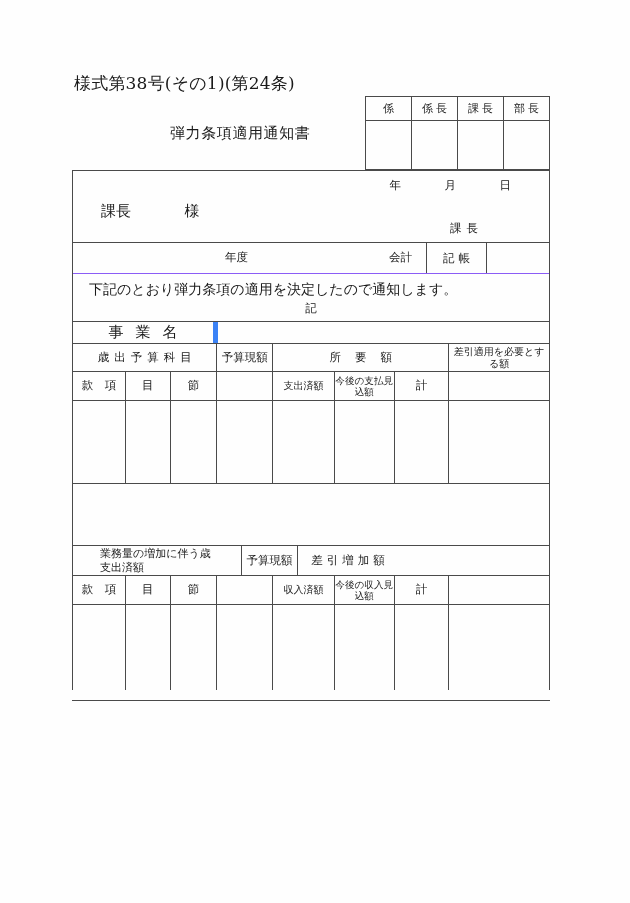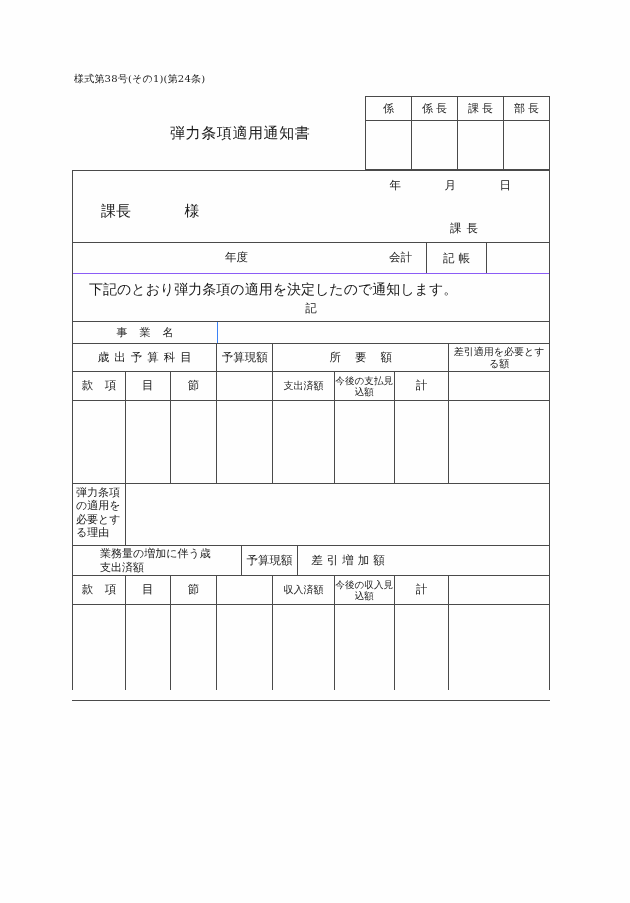--- a/index.html
+++ b/index.html
@@ -20,21 +20,21 @@
     position: absolute;
     inset: 0;
     background: #fefefe;
   }
 
   
   .form-number {
     position: absolute;
     left: 74px;
     top: 72px;
-    font-size: 10px;
+    font-size: 17px;
     letter-spacing: 0.2px;
     white-space: nowrap;
   }
 
   
   .doc-title {
     position: absolute;
     left: 170px;
     top: 124px;
     font-size: 15px;
@@ -180,25 +180,25 @@
     font-size: 11.5px;
   }
 
   
   .project-row {
     height: 22px;
     border-bottom: 1px solid #4a4a4a;
   }
   .project-label {
     width: 145px;
-    border-right: 1px solid #3b82f6;
+    border-right: 5px solid #3b82f6;
     display: flex;
     align-items: center;
     justify-content: center;
-    font-size: 11px;
+    font-size: 15px;
     letter-spacing: 12px;
     text-indent: 12px;
     box-sizing: border-box;
   }
   .project-value { flex: 1; }
 
   
   .bt-head1 { height: 28px; border-bottom: 1px solid #4a4a4a; }
   .bt-head2 { height: 29px; border-bottom: 1px solid #4a4a4a; }
   .bt-data  { height: 83px; border-bottom: 1px solid #4a4a4a; }
@@ -360,28 +360,20 @@
       <div class="cell c-moku"></div>
       <div class="cell c-setsu"></div>
       <div class="cell c-genga"></div>
       <div class="cell c-a"></div>
       <div class="cell c-b"></div>
       <div class="cell c-c"></div>
       <div class="cell c-last"></div>
     </div>
 
     <div class="row reason-row">
-      <div class="reason-label">
-        <div>
-          <span>弾力条項</span>
-          <span>の適用を</span>
-          <span>必要とす</span>
-          <span>る理由</span>
-        </div>
-      </div>
       <div class="reason-value"></div>
     </div>
 
     <div class="row bt-head1" style="height:30px;">
       <div class="sub-head-left wrapleft c-subject">
         <div>
           <span>業務量の増加に伴う歳</span><br>
           <span>支出済額</span>
         </div>
       </div>

